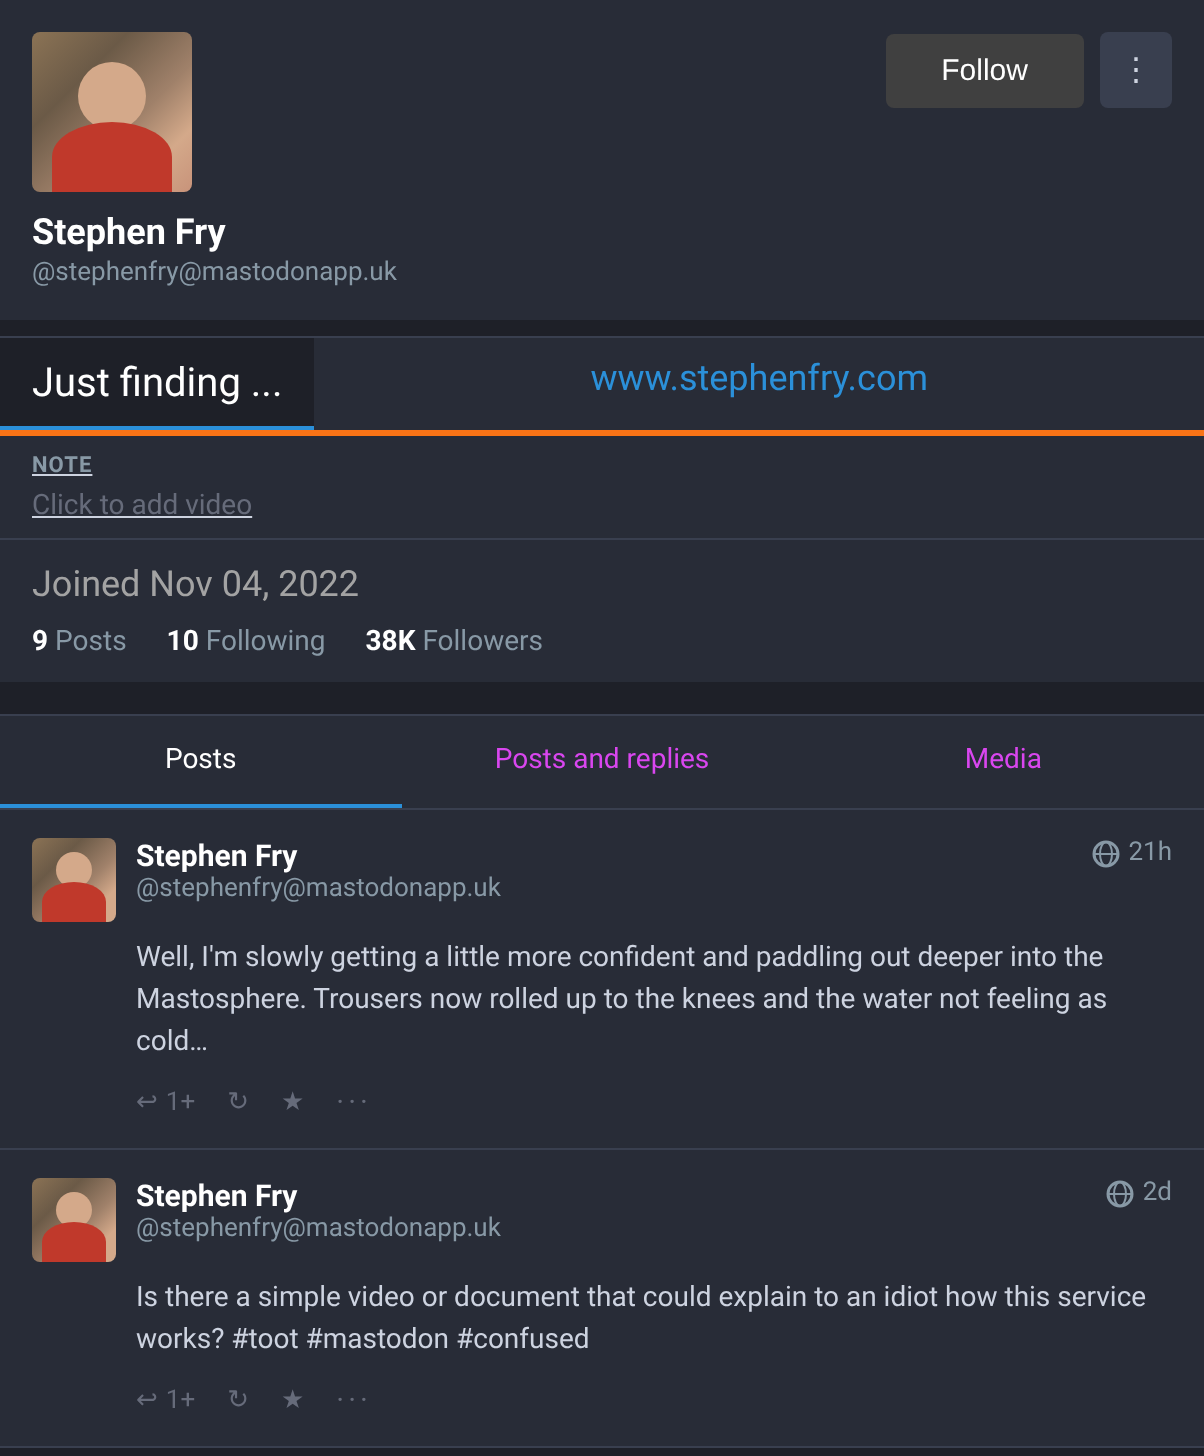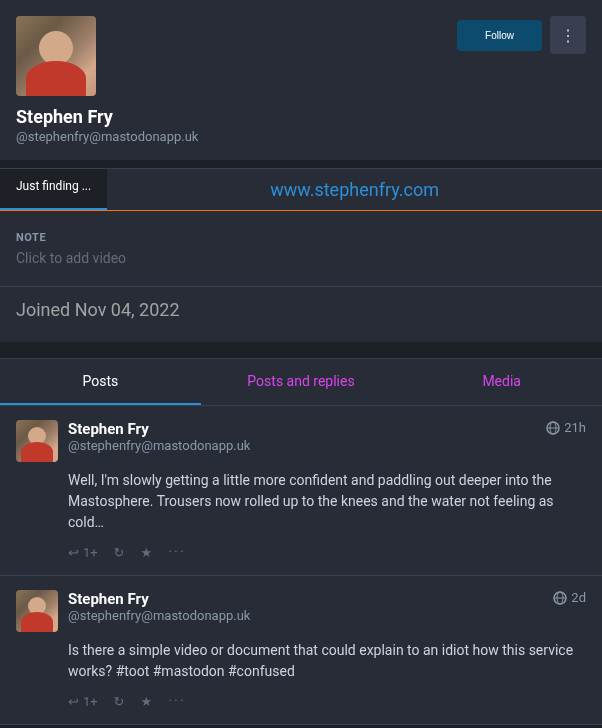--- a/index.html
+++ b/index.html
@@ -57,26 +57,26 @@
       border-radius: 50% 50% 0 0;
     }
 
     .header-actions {
       display: flex;
       align-items: center;
       gap: 8px;
     }
 
     .follow-btn {
-      background: #0c4a6e;
+      background: #404040;
       color: #fff;
       border: none;
       padding: 10px 28px;
       border-radius: 4px;
-      font-size: 10px;
+      font-size: 15px;
       font-weight: 500;
       cursor: pointer;
     }
 
     .more-btn {
       background: #393f4f;
       color: #cdd3e0;
       border: none;
       width: 36px;
       height: 38px;
@@ -104,21 +104,21 @@
     
     .bio-tabs {
       display: flex;
       background: #282c37;
       border-top: 1px solid #393f4f;
       margin-top: 8px;
     }
 
     .bio-tab {
       padding: 10px 16px;
-      font-size: 12px;
+      font-size: 20px;
       color: #cdd3e0;
       cursor: pointer;
       border-bottom: 2px solid transparent;
     }
 
     .bio-tab.active {
       background: #1e2028;
       border-bottom: 2px solid #2b90d9;
       color: #fff;
     }
@@ -128,22 +128,23 @@
       font-size: 18px;
       color: #2b90d9;
       flex: 1;
       text-align: center;
       cursor: pointer;
     }
 
     
     .note-section {
       background: #282c37;
-      padding: 20px 16px;
-      border-top: 1px solid #f97316;
+      padding: 8px 16px;
+      border-top: 3px solid #f97316;
+      text-decoration: underline;
     }
 
     .note-label {
       font-size: 11px;
       font-weight: 700;
       color: #8899a6;
       letter-spacing: 0.05em;
       text-transform: uppercase;
       margin-bottom: 6px;
     }
@@ -342,20 +343,34 @@
   <div class="bio-tab-website">www.stephenfry.com</div>
 </div>
 
 <div class="note-section">
   <div class="note-label">NOTE</div>
   <div class="note-placeholder">Click to add video</div>
 </div>
 
 <div class="stats-section">
   <div class="joined-date">Joined Nov 04, 2022</div>
+  <div class="stats-row">
+    <div class="stat-item">
+      <strong>9</strong>
+      <span>Posts</span>
+    </div>
+    <div class="stat-item">
+      <strong>10</strong>
+      <span>Following</span>
+    </div>
+    <div class="stat-item">
+      <strong>38K</strong>
+      <span>Followers</span>
+    </div>
+  </div>
 </div>
 
 <div class="divider"></div>
 
 <div class="tab-nav">
   <div class="tab-nav-item active">Posts</div>
   <div class="tab-nav-item">Posts and replies</div>
   <div class="tab-nav-item">Media</div>
 </div>
 

